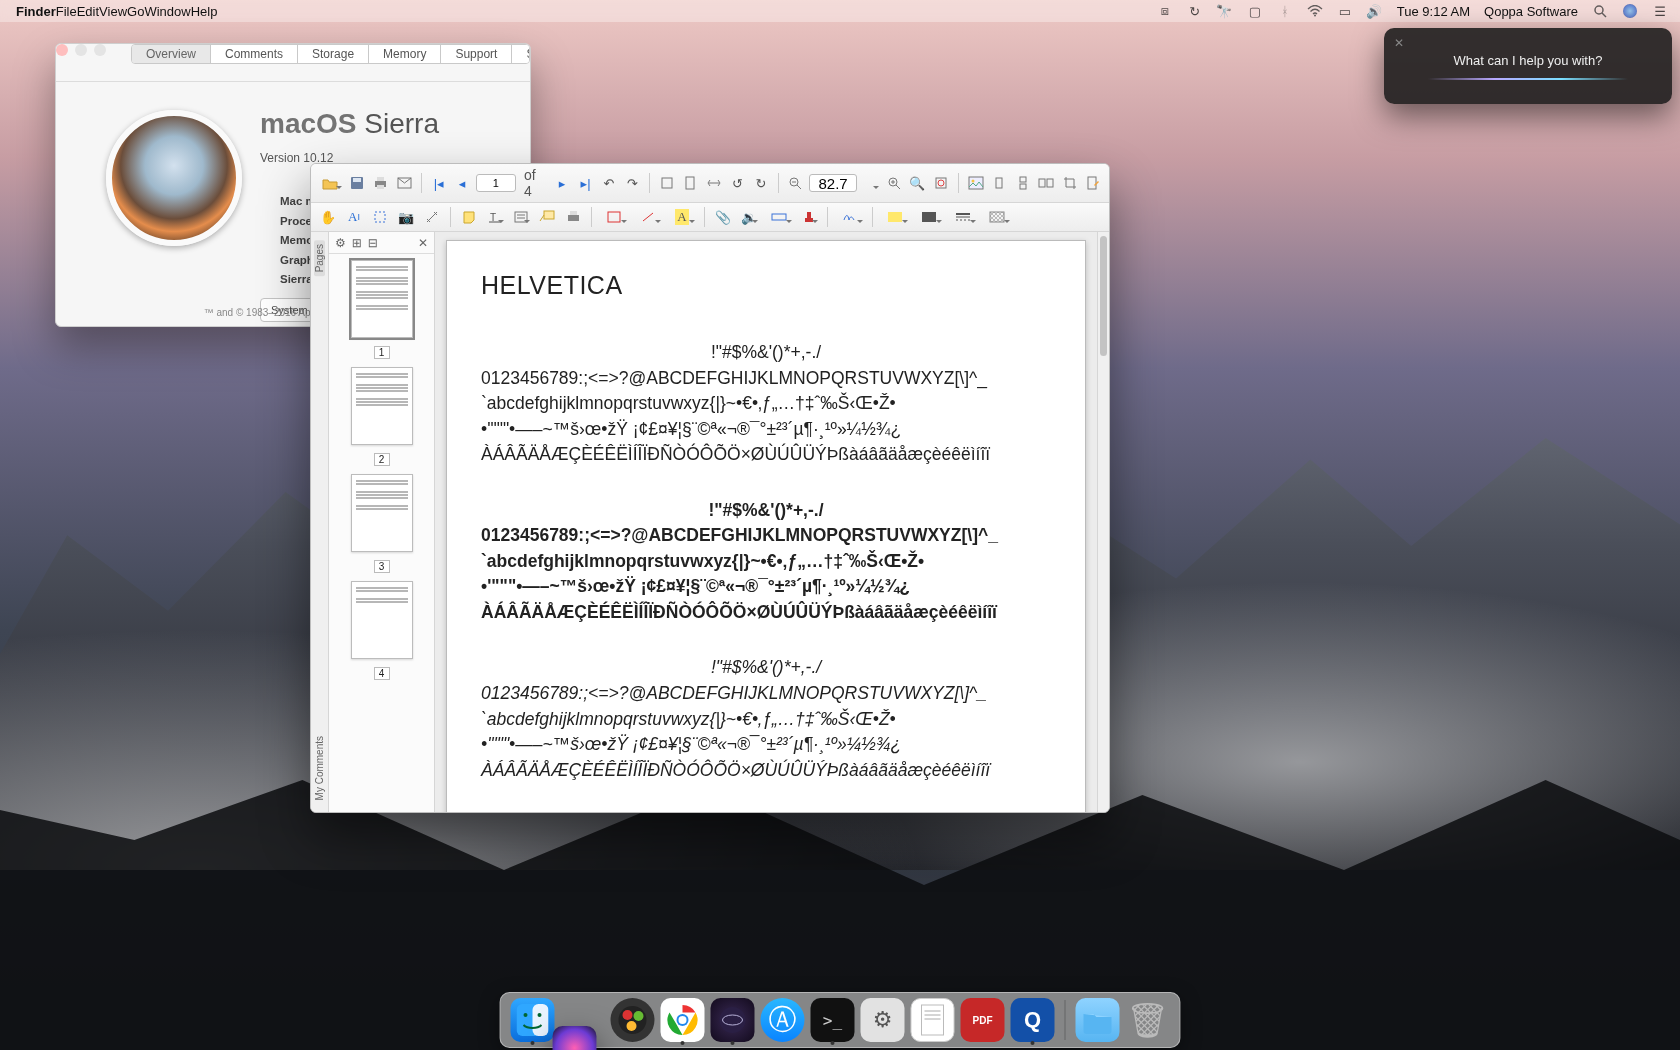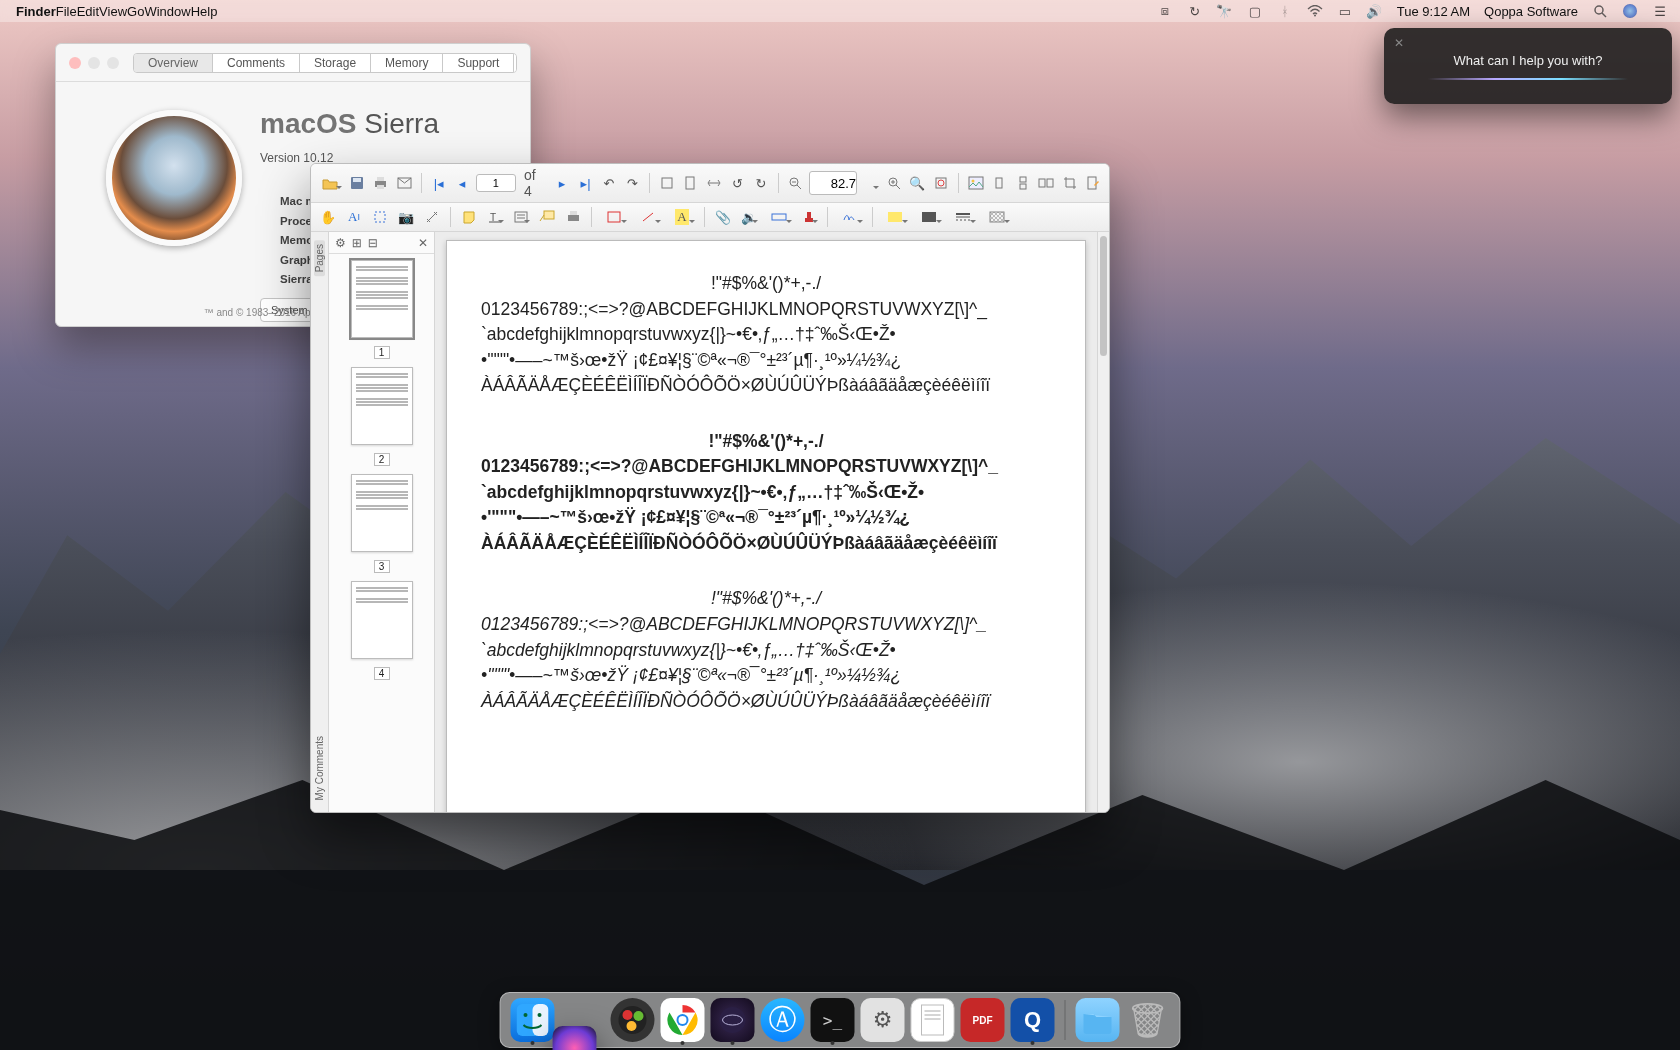--- a/index.html
+++ b/index.html
@@ -40,21 +40,21 @@
 .menubar .icon{width:16px;height:16px;display:inline-flex;align-items:center;justify-content:center;opacity:.75;}
 .menubar .apple{font-size:15px;margin-right:4px;}
 
 
 .about-win{
  position:absolute;left:55px;top:43px;width:476px;height:284px;
  background:#f6f6f6;border:1px solid #cfcfcf;border-radius:6px;
  box-shadow:0 20px 40px rgba(0,0,0,.35);
  overflow:hidden;
 }
-.about-title{height:38px;border-bottom:1px solid #dcdcdc;display:flex;align-items:center;padding:0 13px;gap:8px;}
+.about-title{height:38px;border-bottom:1px solid #dcdcdc;display:flex;align-items:flex-start;padding:0 0;gap:19px;}
 .trafficlights{display:flex;gap:7px;margin-right:6px;}
 .tl{width:12px;height:12px;border-radius:50%;}
 .tl.r{background:#febebe;} 
 .tl.y{background:#e4e4e4;}
 .tl.g{background:#e4e4e4;}
 .about-tabs{display:flex;border:1px solid #c9c9c9;border-radius:4px;overflow:hidden;font-size:12px;margin:0 auto;}
 .about-tabs span{padding:2px 14px;border-right:1px solid #c9c9c9;color:#555;background:#fff;}
 .about-tabs span:last-child{border-right:none;}
 .about-tabs .sel{background:#e8e8e8;color:#666;}
 .about-body{display:flex;padding:18px 20px 8px;}
@@ -95,21 +95,21 @@
 .pdf-title .ico{width:14px;height:14px;background:#d44;border-radius:2px;display:inline-block;margin-right:4px;position:relative;}
 .pdf-title .ico::after{content:"PDF";font-size:6px;color:#fff;position:absolute;left:1px;top:3px;}
 
 .toolbar{display:flex;align-items:center;gap:4px;padding:3px 6px;border-bottom:1px solid #d6d6d6;background:linear-gradient(#fafafa,#ededed);}
 .tbtn{width:22px;height:22px;border:1px solid transparent;border-radius:3px;display:flex;align-items:center;justify-content:center;font-size:13px;color:#555;position:relative;}
 .tbtn.dd::after{content:"";position:absolute;right:1px;bottom:1px;border:3px solid transparent;border-top-color:#777;}
 .tbtn.wdd{width:30px;}
 .vsep{width:1px;height:20px;background:#ccc;margin:0 3px;}
 .page-input{width:40px;height:18px;border:1px solid #bbb;border-radius:3px;font-size:11px;text-align:center;background:#fff;}
 .page-total{font-size:14px;color:#555;padding:0 4px;}
-.zoom-input{width:48px;height:24px;border:1px solid #bbb;border-radius:3px;font-size:13px;text-align:right;background:#fff;}
+.zoom-input{width:48px;height:18px;border:1px solid #bbb;border-radius:3px;font-size:15px;text-align:center;background:#fff;}
 
 .toolbar2{display:flex;align-items:center;gap:4px;padding:3px 6px;border-bottom:1px solid #d6d6d6;background:linear-gradient(#fafafa,#ededed);}
 
 .pdf-body{flex:1;display:flex;min-height:0;}
 .side-rail{width:18px;background:#f0f0f0;border-right:1px solid #d6d6d6;display:flex;flex-direction:column;align-items:center;}
 .side-rail span{writing-mode:vertical-rl;transform:rotate(180deg);font-size:10px;color:#666;margin:8px 0;padding:4px 0;}
 .side-rail span.active{background:#ddd;border-radius:2px;}
 
 .thumbs{width:106px;background:#fbfbfb;border-right:1px solid #d6d6d6;display:flex;flex-direction:column;}
 .thumbs-head{height:22px;border-bottom:1px solid #ddd;display:flex;align-items:center;gap:6px;padding:0 6px;font-size:12px;color:#666;position:relative;}
@@ -522,20 +522,21 @@
             <div class="tline"></div>
             <div class="tline" style="margin-top:6px"></div>
             <div class="tline"></div>
           </div>
     <div class="thumb-num">4</div>
    </div>
   </div>
 
   <div class="docpane">
    <div class="page">
+    <h1>HELVETICA</h1>
 
     <div class="sample">
      <span class="lead"> !"#$%&amp;'()*+,-./</span>
      <span>0123456789:;&lt;=&gt;?@ABCDEFGHIJKLMNOPQRSTUVWXYZ[\]^_</span><br>
      <span>`abcdefghijklmnopqrstuvwxyz{|}~•€•‚ƒ„…†‡ˆ‰Š‹Œ•Ž•</span><br>
      <span>•'"""•—–~™š›œ•žŸ ¡¢£¤¥¦§¨©ª«¬­®¯°±²³´µ¶·¸¹º»¼½¾¿</span><br>
      <span>ÀÁÂÃÄÅÆÇÈÉÊËÌÍÎÏÐÑÒÓÔÕÖ×ØÙÚÛÜÝÞßàáâãäåæçèéêëìíîï</span>
     </div>
 
     <div class="sample bold">

